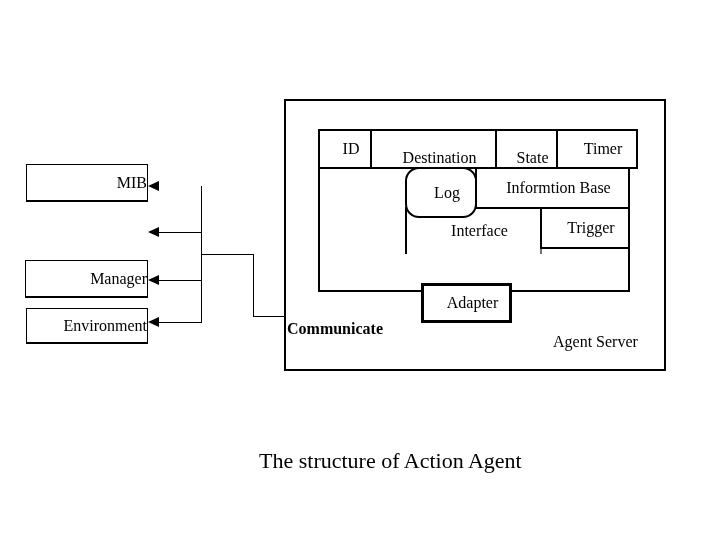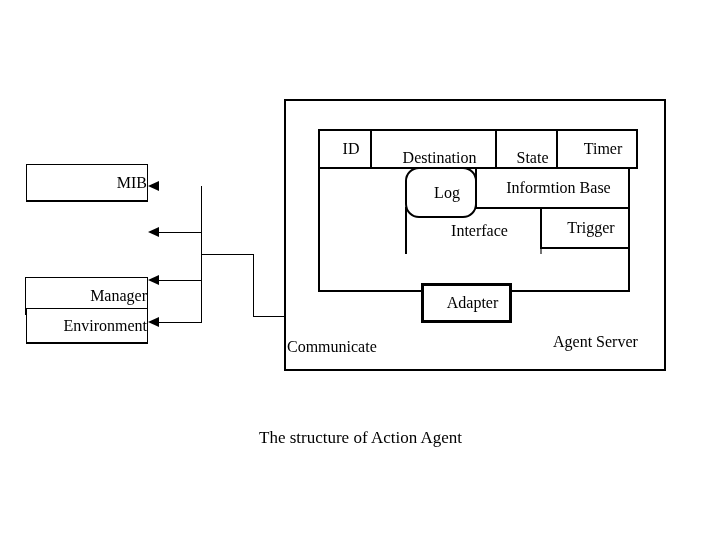--- a/index.html
+++ b/index.html
@@ -23,21 +23,21 @@
     border: 1px solid #000;
     border-bottom-width: 2px;
     display: flex;
     align-items: center;
     justify-content: flex-end;
     font-size: 16px;
     background: #fff;
   }
   .box-mib         { left: 26px; top: 164px; width: 122px; height: 38px; }
   .box-agent       { left: 26px; top: 212px; width: 122px; height: 38px; }
-  .box-manager     { left: 25px; top: 260px; width: 123px; height: 38px; margin-top: 17px; }
+  .box-manager     { left: 25px; top: 260px; width: 123px; height: 38px; }
   .box-environment { left: 26px; top: 308px; width: 122px; height: 36px; }
 
   
   .server-box {
     left: 284px; top: 99px; width: 382px; height: 272px;
     border: 2px solid #000;
     background: #fff;
   }
 
   
@@ -99,23 +99,23 @@
   .arrow-up {
     width: 0; height: 0;
     border-left: 5px solid transparent;
     border-right: 5px solid transparent;
     border-bottom: 11px solid #000;
     left: 455px; top: 289px;
   }
 
   
   .label { font-size: 16px; white-space: nowrap; }
-  .lbl-communicate  { left: 287px; top: 338px; }
+  .lbl-communicate  { left: 287px; top: 320px; font-weight: bold; }
   .lbl-agent-server { left: 553px; top: 333px; }
-  .caption { left: 259px; top: 428px; font-size: 17px; white-space: nowrap; }
+  .caption { left: 259px; top: 448px; font-size: 22px; white-space: nowrap; }
 </style>
 </head>
 <body>
 
 <div class="stage">
 
   <div class="abs side-box box-mib">
     <span>MIB</span>
   </div>
   <div class="abs side-box box-manager">

